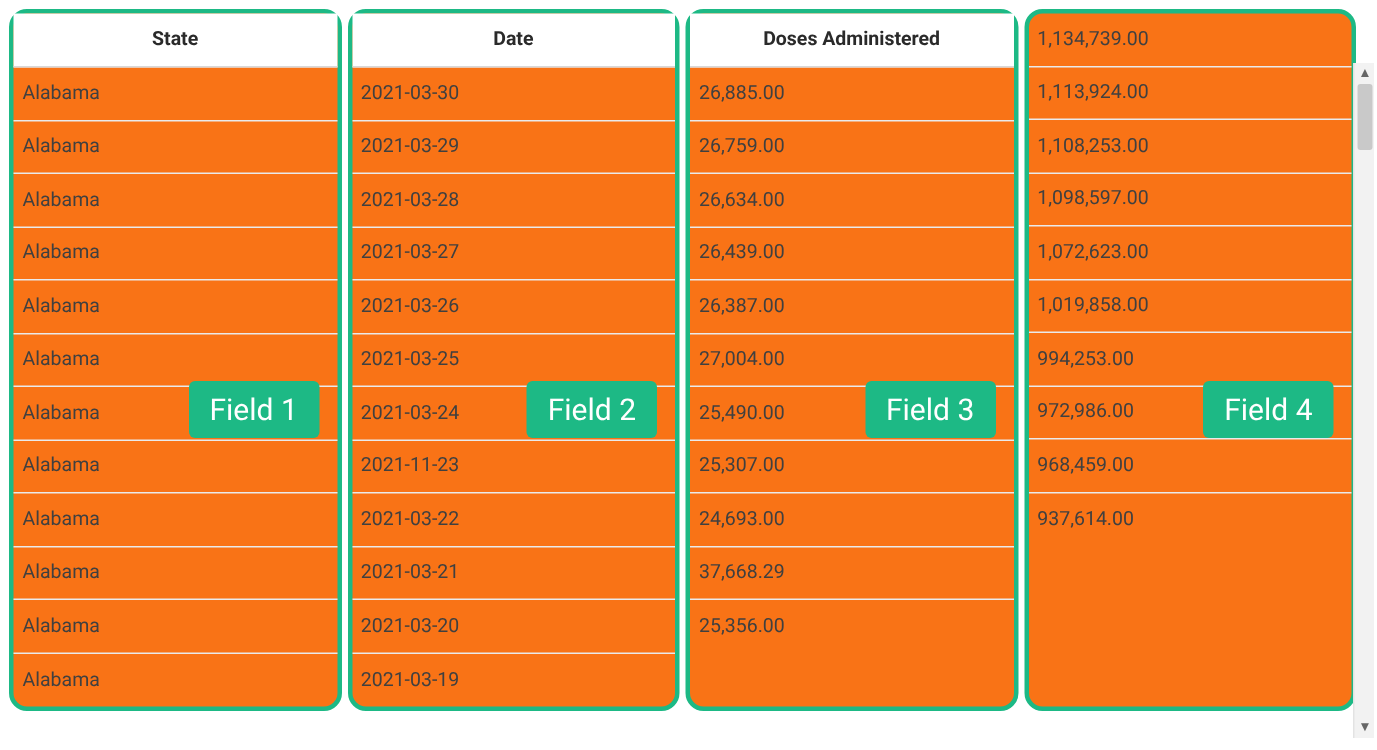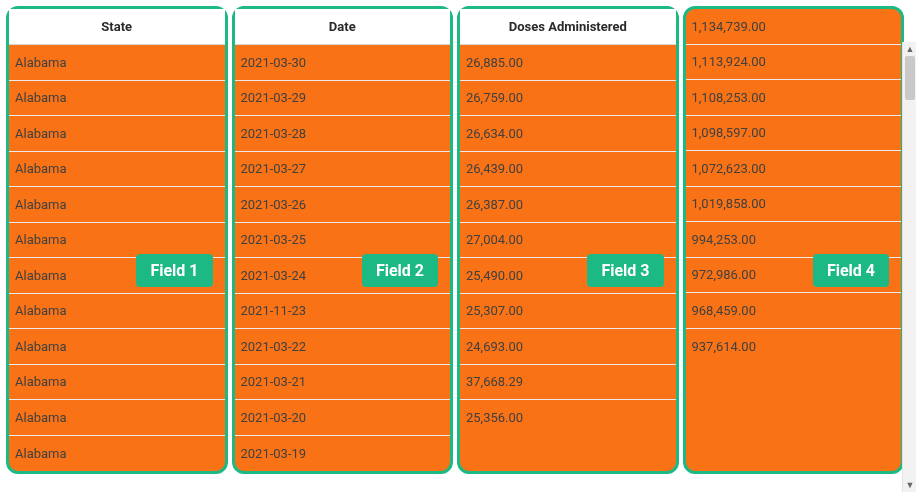--- a/index.html
+++ b/index.html
@@ -58,22 +58,22 @@
       display: flex;
       align-items: center;
     }
     .cell:last-child {
       border-bottom: none;
     }
     .field-badge {
       position: absolute;
       background: #1db985;
       color: #fff;
-      font-weight: 700;
-      font-size: 16px;
+      font-weight: 400;
+      font-size: 20px;
       padding: 7px 14px;
       border-radius: 4px;
       right: 12px;
       top: 245px;
       pointer-events: none;
     }
     
     .scrollbar {
       position: absolute;
       right: -12px;

